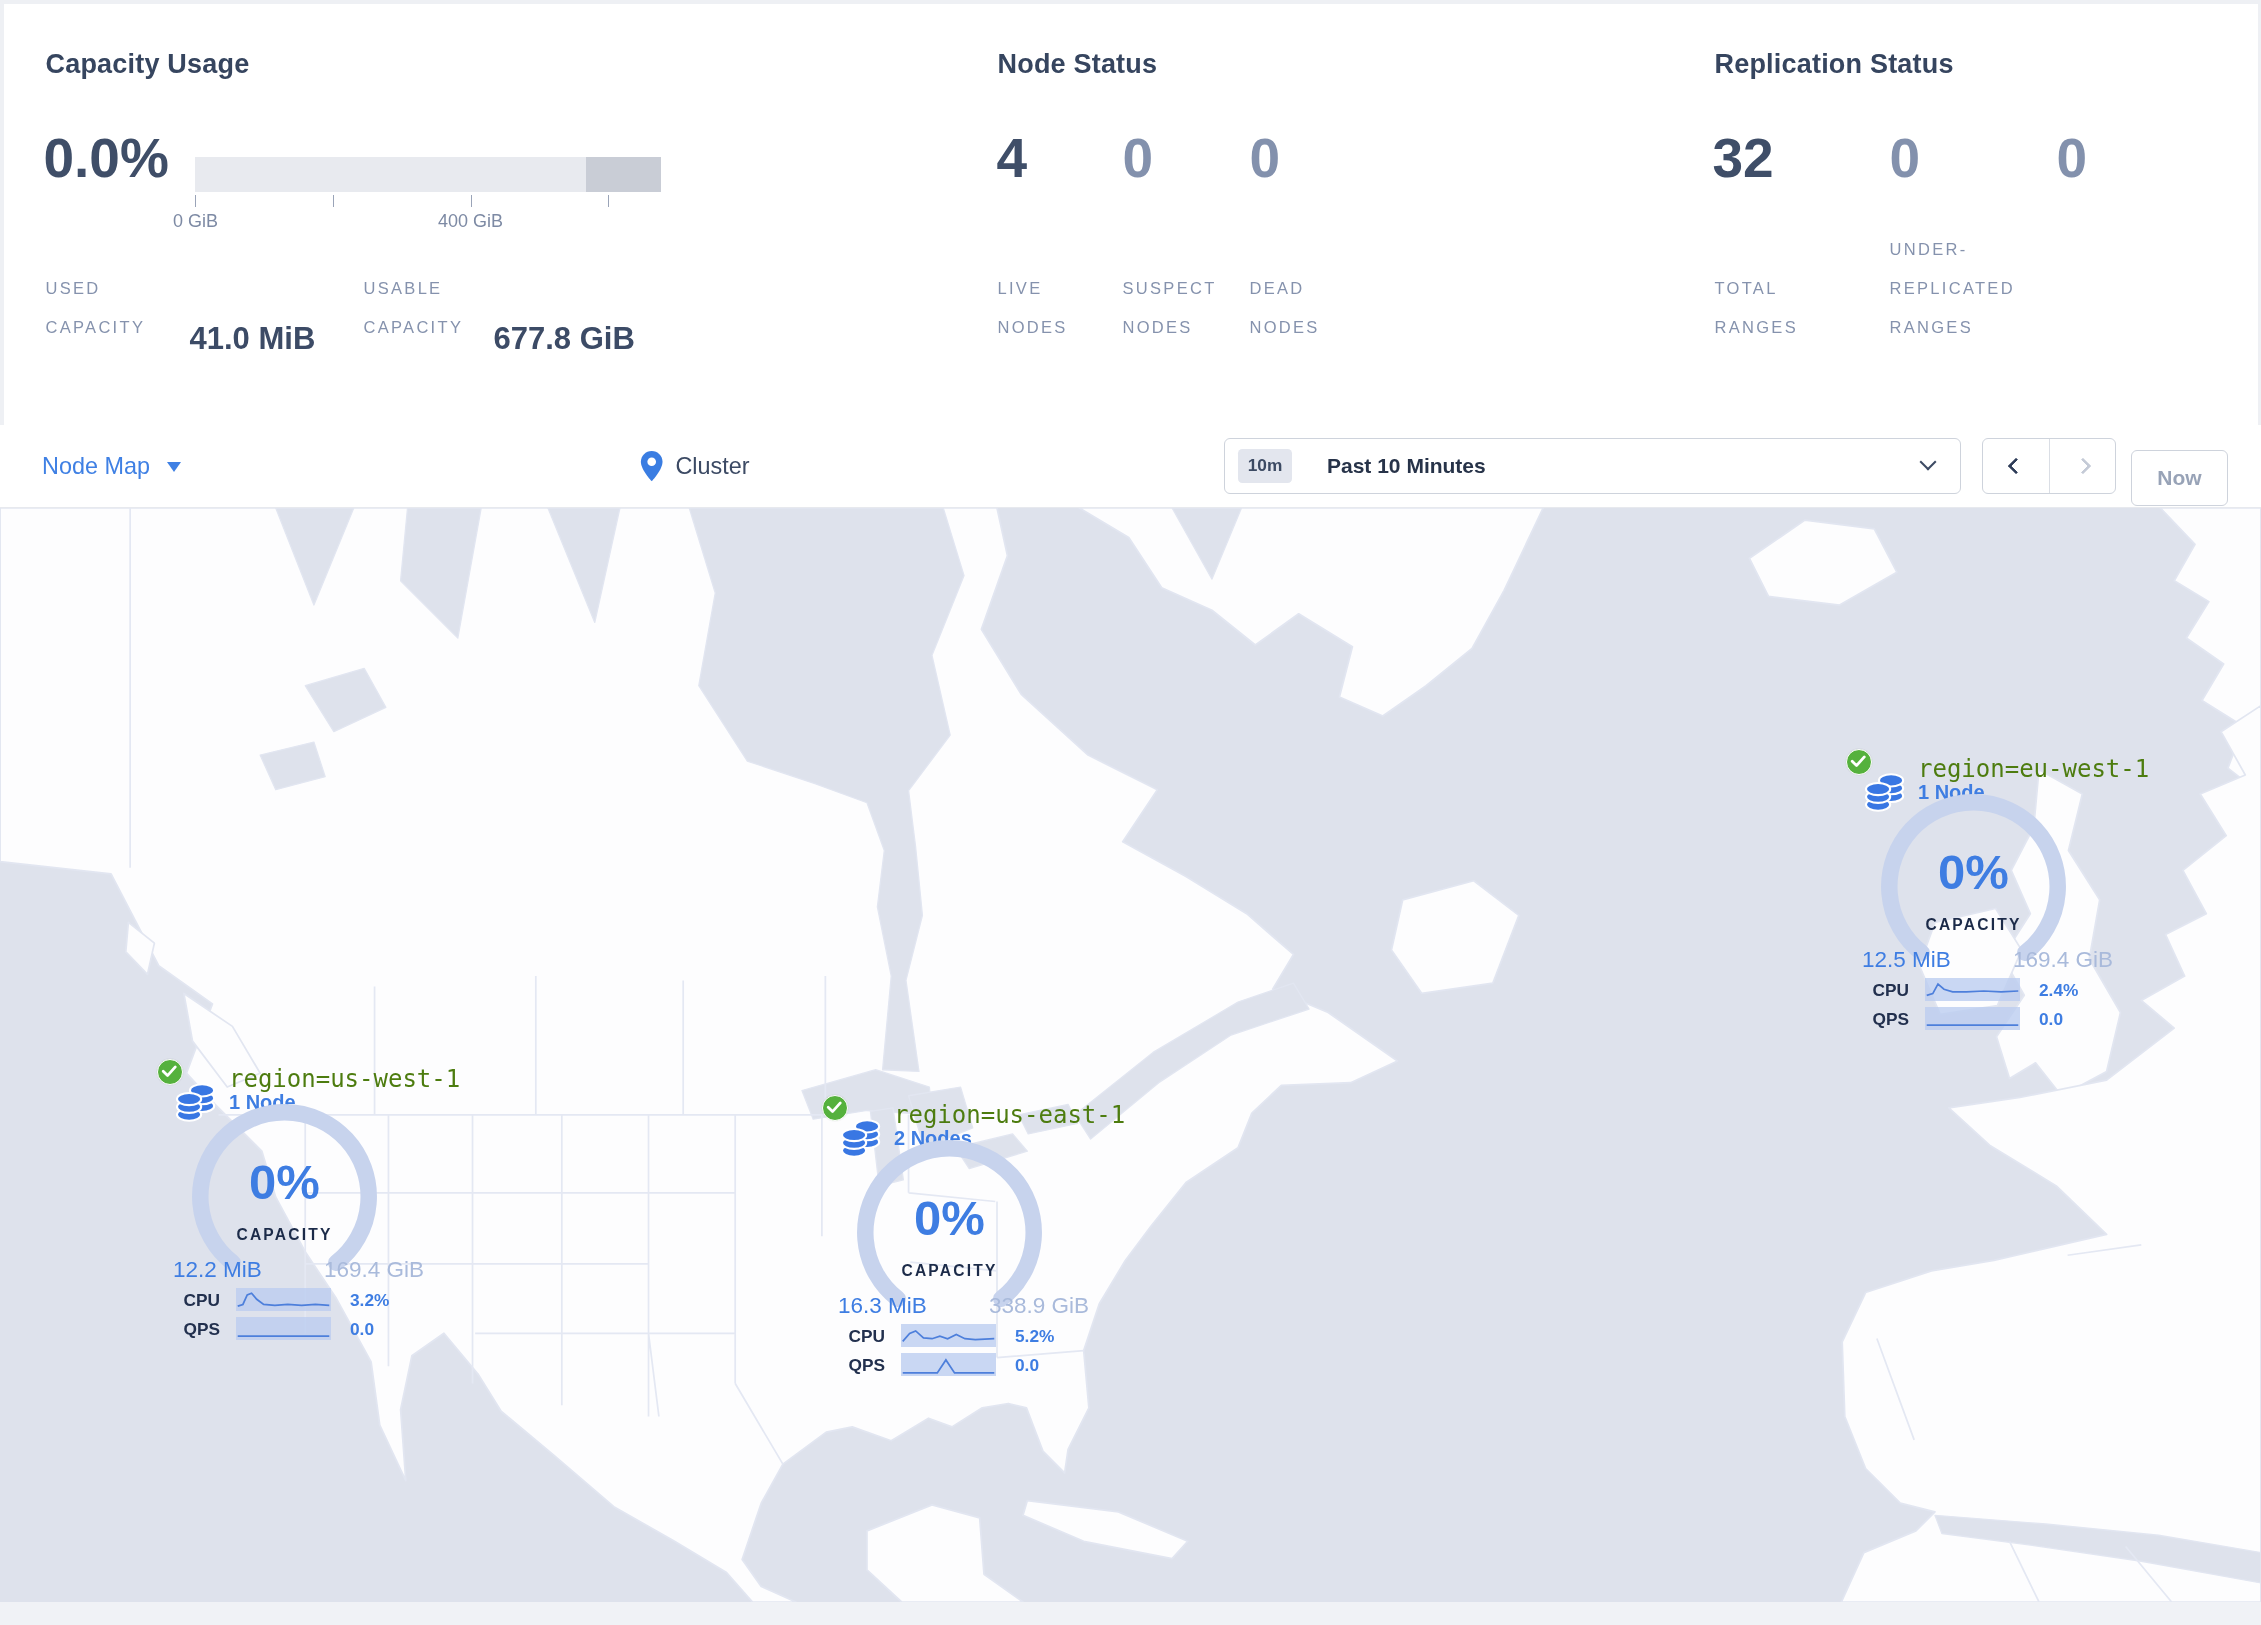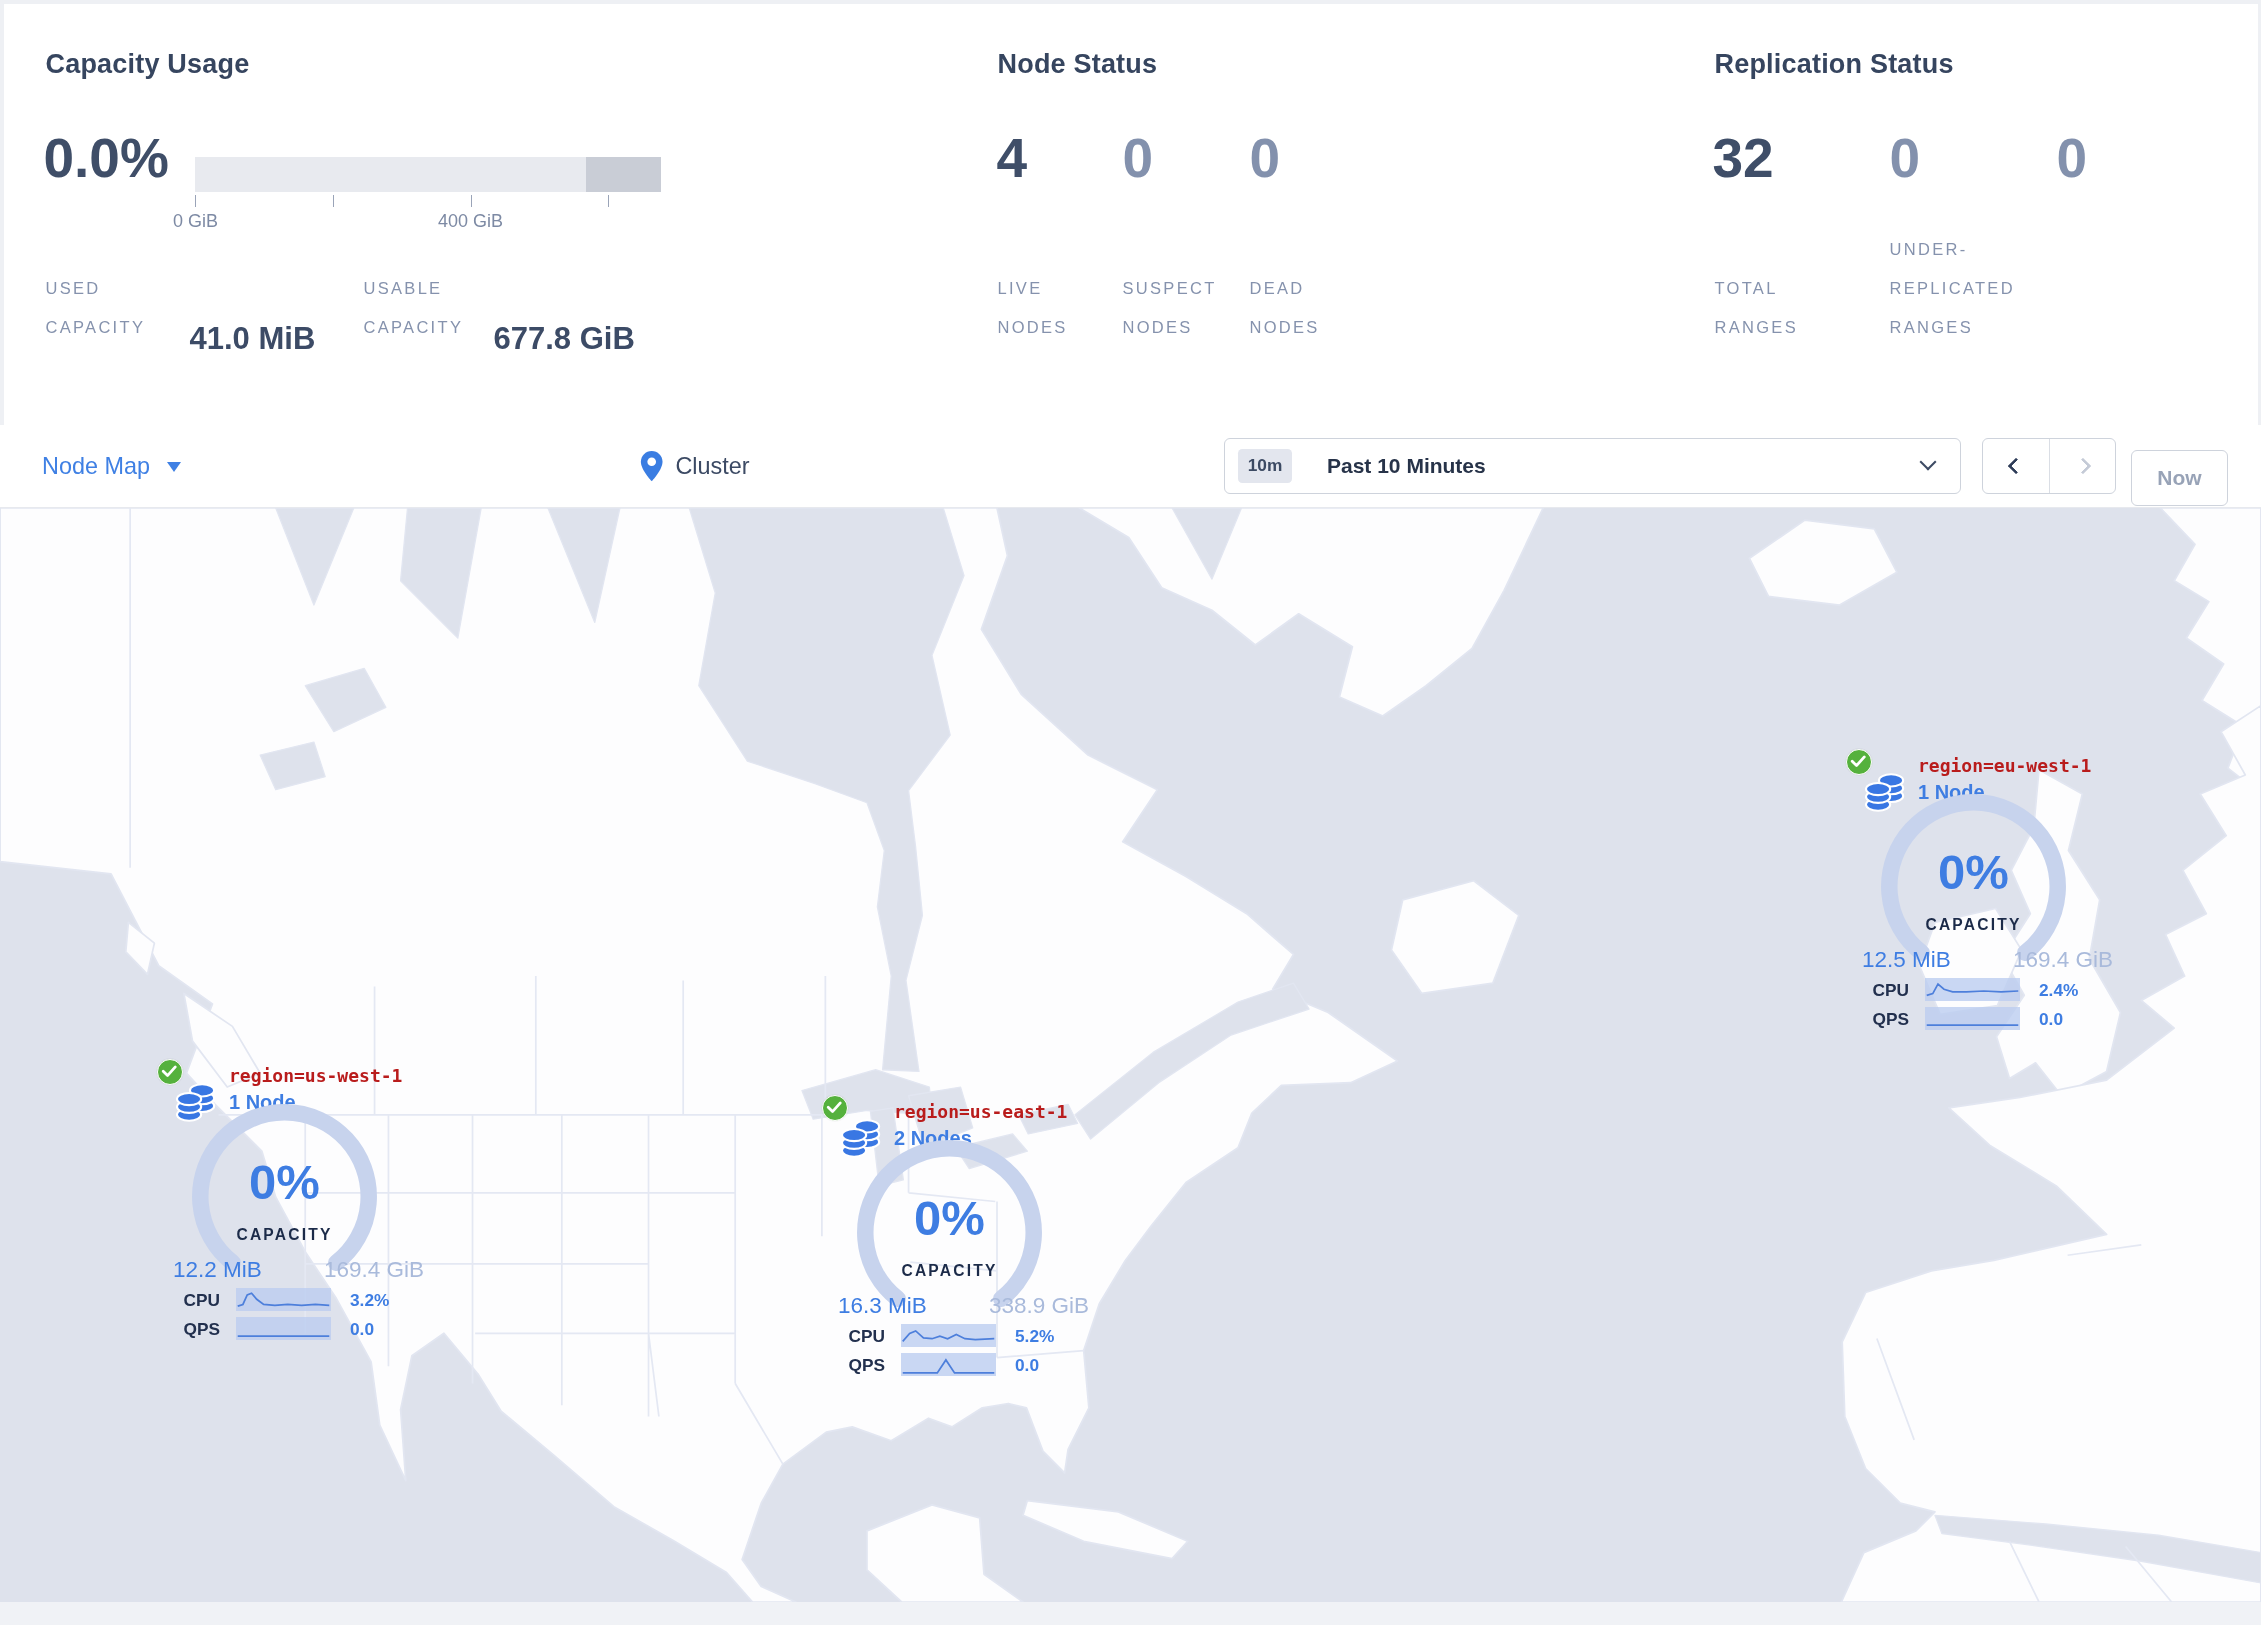--- a/index.html
+++ b/index.html
@@ -66,21 +66,21 @@
   .world path.border { fill:none; stroke:#e4e8f3; stroke-width:2; }
   .footer-strip { position:absolute; left:0; top:1602px; width:2261px; height:23.4px; background:#f0f2f6; }
 
   
   .marker { position:absolute; width:0; height:0; cursor:pointer; }
   .marker .check { position:absolute; left:-127px; top:-137px; width:26px; height:26px; border-radius:50%;
     background:#55b13d; border:1.7px solid #ffffff; box-shadow:0 0 0 0.9px rgba(0,0,0,.03); }
   .marker .check svg { position:absolute; left:0; top:0; }
   .marker .dbicon { position:absolute; left:-108px; top:-116px; width:40px; height:45px; }
   .marker .loc { position:absolute; left:-55px; top:-131px; font-family:"DejaVu Sans Mono","Liberation Mono",monospace;
-    font-size:18px; font-weight:700; color:#b91c1c; white-space:nowrap; }
+    font-size:24px; font-weight:400; color:#4d7c0f; white-space:nowrap; }
   .marker .nodecount { position:absolute; left:-55px; top:-105px; font-size:20px; font-weight:700; color:#3e7de2; white-space:nowrap; }
   .marker svg.gauge { position:absolute; left:-95px; top:-95px; }
   .marker .gauge-arc { fill:none; stroke:#c7d3ed; stroke-width:19; stroke-linecap:round; }
   .marker .pct { position:absolute; left:-95px; top:-38px; width:191px; text-align:center;
     font-size:49px; font-weight:700; color:#3e7de2; line-height:1; }
   .marker .caplabel { position:absolute; left:-95px; top:29.5px; width:191px; text-align:center;
     font-size:15.6px; font-weight:700; letter-spacing:2.2px; color:#1c2b49; }
   .marker .val-used { position:absolute; left:-111px; top:61px; width:88px; text-align:right; font-size:22.5px; color:#3e7de2; white-space:nowrap; }
   .marker .val-total { position:absolute; left:40px; top:61px; width:113px; text-align:left; font-size:22.5px; color:#a9badb; white-space:nowrap; }
   .marker .mrow { position:absolute; left:-111px; width:225px; height:23.4px; }

